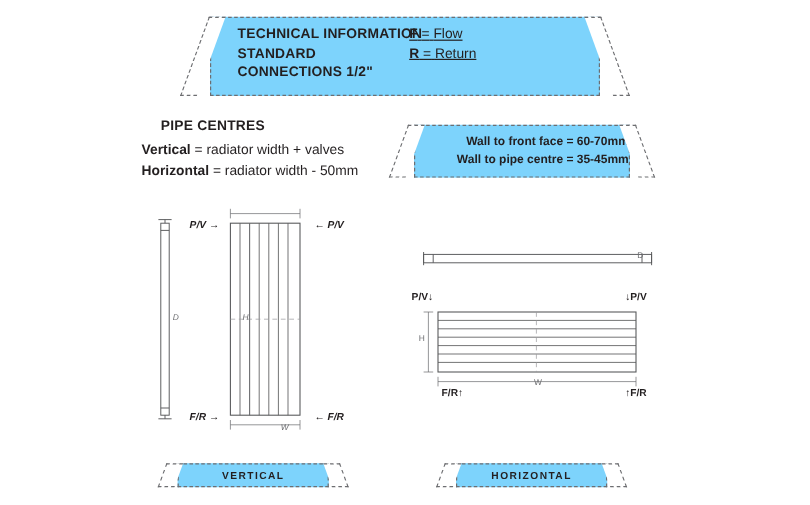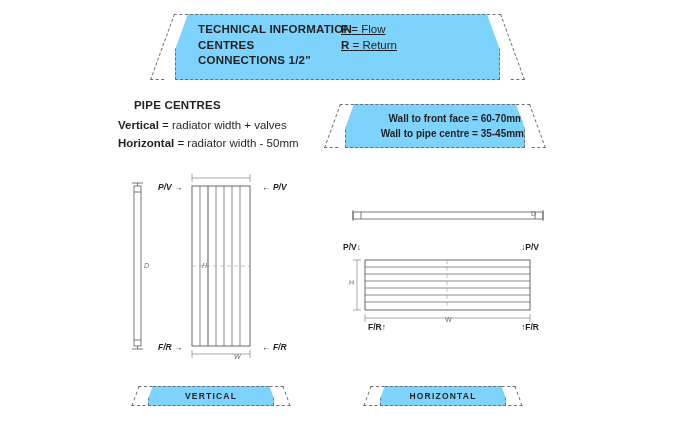--- a/index.html
+++ b/index.html
@@ -133,21 +133,21 @@
     white-space: nowrap;
   }
   svg { display: block; overflow: visible; }
 </style>
 </head>
 <body>
 
 <div class="ribbon" id="tech-box">
   <div class="inner">
     <div class="tech-line">TECHNICAL INFORMATION</div>
-    <div class="tech-line">CENTRES</div>
+    <div class="tech-line">STANDARD</div>
     <div class="tech-line">CONNECTIONS 1/2"</div>
 
     <div class="legend" id="legend-a">
       <div class="row">
         <b>F</b>
         <span>=</span>
         <span>Flow</span>
       </div>
       <div class="row">
         <b>R</b>

